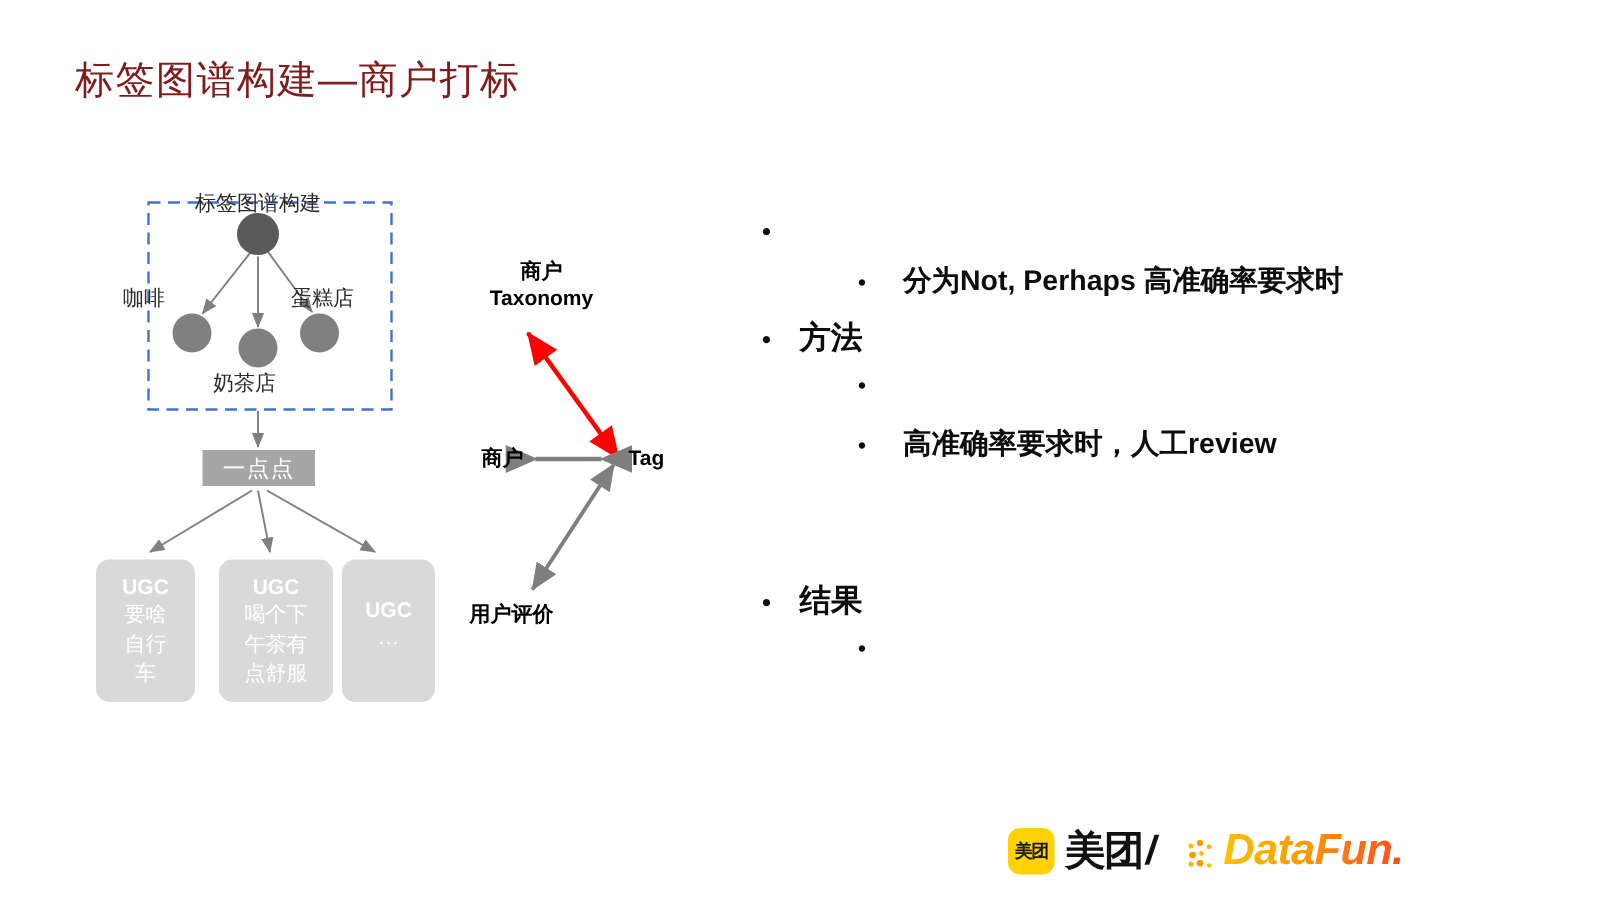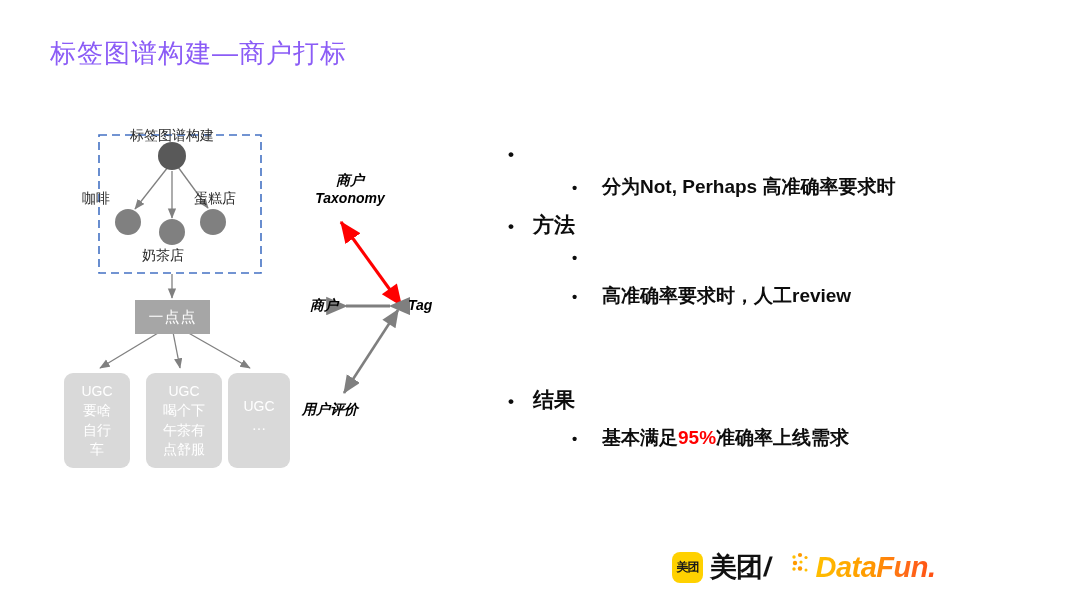--- a/index.html
+++ b/index.html
@@ -15,21 +15,21 @@
     font-family: "Liberation Sans", "DejaVu Sans", sans-serif;
     -webkit-font-smoothing: antialiased;
   }
 
   
   #slide-title {
     position: absolute;
     left: 50px;
     top: 36px;
     font-size: 26px;
-    color: #8b5cf6;
+    color: #7f1d1d;
     letter-spacing: 1px;
     font-weight: 400;
     white-space: nowrap;
   }
 
   
   #left-diagram {
     position: absolute;
     left: 0px;
     top: 110px;
@@ -66,38 +66,37 @@
     display: flex;
     flex-direction: column;
     align-items: center;
     justify-content: flex-start;
     padding-top: 9px;
     box-sizing: border-box;
     line-height: 1.38;
   }
   .ugc-box .ugc-tag {
     font-size: 14px;
-    font-weight: normal;
+    font-weight: bold;
     font-family: "Liberation Sans", "DejaVu Sans", sans-serif;
   }
   .ugc-box .ugc-text {
     font-size: 14px;
     font-family: "Liberation Serif", "DejaVu Serif", serif;
     text-align: center;
     white-space: pre-line;
   }
 
   
   #relation-diagram {
     position: absolute;
-    left: 288px;
+    left: 299px;
     top: 160px;
     width: 180px;
     height: 270px;
-    font-style: italic;
   }
   .rel-label {
     position: absolute;
     font-size: 14px;
     font-weight: bold;
     color: #000000;
     white-space: nowrap;
     text-align: center;
     line-height: 1.25;
   }
@@ -164,21 +163,21 @@
   }
   #logo-slash {
     font-size: 27px;
     font-weight: bold;
     color: #111111;
     margin: 0 4px 0 2px;
     transform: skewX(-8deg);
   }
   #datafun-logo {
     display: flex;
-    align-items: flex-start;
+    align-items: flex-end;
     margin-left: 14px;
   }
   #datafun-word {
     font-size: 29px;
     font-weight: bold;
     font-style: italic;
     letter-spacing: -0.5px;
     background: linear-gradient(95deg, #ffc000 0%, #ff9900 45%, #ff6a1a 75%, #ff4d12 100%);
     -webkit-background-clip: text;
     background-clip: text;
@@ -215,21 +214,21 @@
     <line x1="168" y1="217" x2="100" y2="258" stroke="#808080" stroke-width="1.3" marker-end="url(#arrGray)"></line>
     <line x1="172" y1="217" x2="180" y2="258" stroke="#808080" stroke-width="1.3" marker-end="url(#arrGray)"></line>
     <line x1="178" y1="217" x2="250" y2="258" stroke="#808080" stroke-width="1.3" marker-end="url(#arrGray)"></line>
   </svg>
 
   <div class="node-label" style="left:130px; top:17px;">标签图谱构建</div>
   <div class="node-label" style="left:82px; top:80px;">咖啡</div>
   <div class="node-label" style="left:142px; top:137px;">奶茶店</div>
   <div class="node-label" style="left:194px; top:80px;">蛋糕店</div>
 
-  <div class="gray-box" style="left:135px; top:190px; width:75px; height:34px;">一点点</div>
+  <div class="gray-box" style="left:135px; top:190px; width:75px; height:24px;">一点点</div>
 
   <div class="ugc-box" style="left:64px; top:263px; width:66px; height:95px;">
     <span class="ugc-tag">UGC</span>
     <span class="ugc-text">要啥
 自行
 车</span>
   </div>
 
   <div class="ugc-box" style="left:146px; top:263px; width:76px; height:95px;">
     <span class="ugc-tag">UGC</span>
@@ -304,21 +303,20 @@
 
   <div class="spacer-block"></div>
 
   <div class="bullet-row bullet-l1">
     <span class="bullet-dot">•</span>
     <span class="bullet-text">结果</span>
   </div>
 
   <div class="bullet-row bullet-l2">
     <span class="bullet-dot">•</span>
-    <span class="bullet-text"><span>基本满足</span><span class="accent-red">95%</span><span>准确率上线需求</span></span>
   </div>
 </div>
 
 <div id="footer-logos">
   <div id="meituan-logo">
     <div id="meituan-mark">美团</div>
     <div id="meituan-word">美团</div>
   </div>
   <div id="logo-slash">/</div>
   <div id="datafun-logo">

